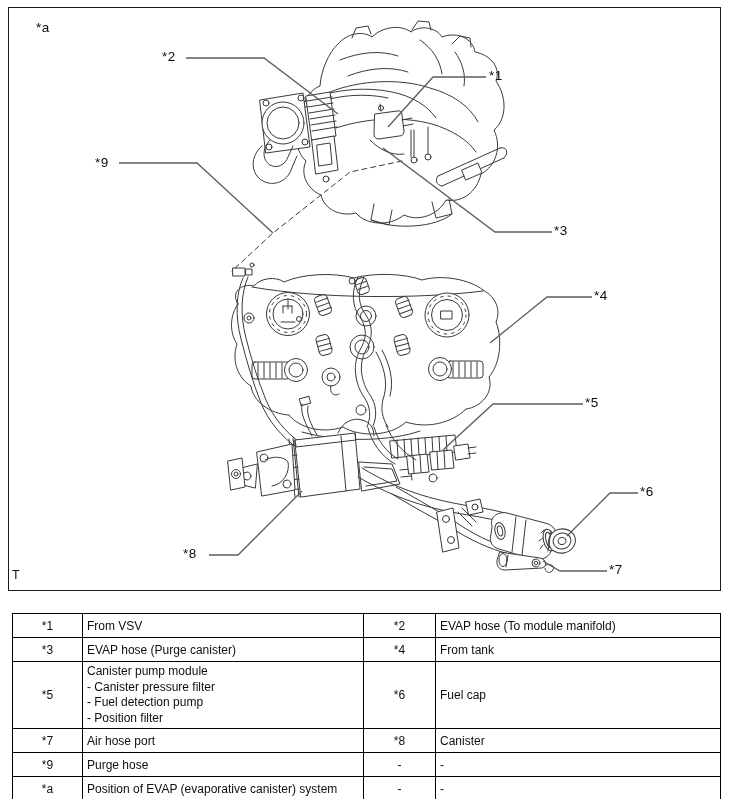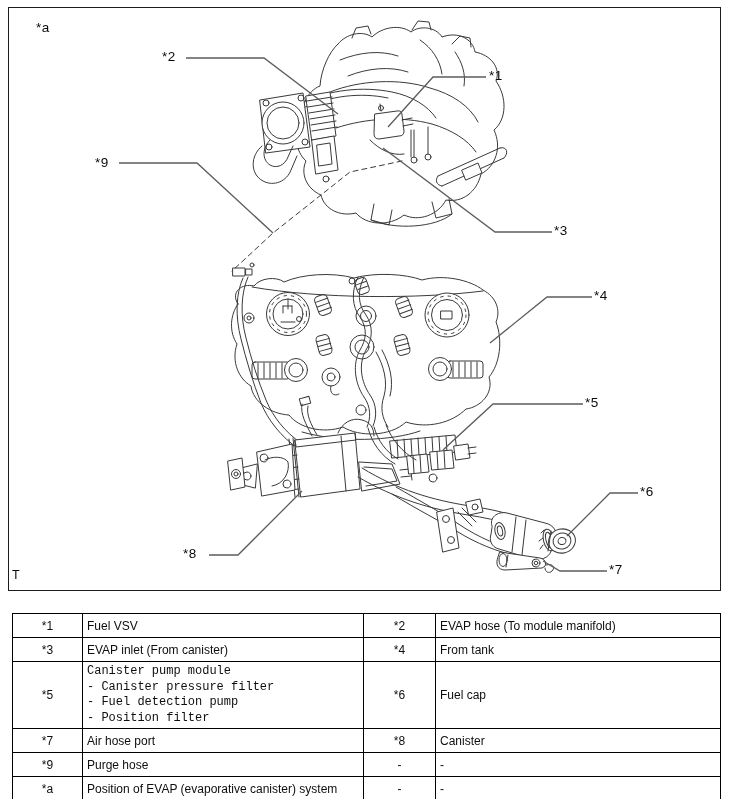--- a/index.html
+++ b/index.html
@@ -12,21 +12,21 @@
       line-height:14px;white-space:nowrap;}
   .view-code{position:absolute;font-size:12.5px;color:#0c0c0c;}
   
   table.legend{position:absolute;left:12px;top:613px;width:708px;
                border-collapse:collapse;table-layout:fixed;
                font-size:12px;color:#0e0e0e;}
   table.legend td{border:1.4px solid #000;vertical-align:middle;
                   padding:2px 4px;height:19px;background:#fff;}
   td.key{text-align:center;padding:2px 0;}
   td.desc{text-align:left;padding-left:9px;}
-  td.desc .ln{line-height:15.5px;font-family:Liberation Mono, monospace;}
+  td.desc .ln{line-height:15.5px;}
   .draw{stroke:#3a3a3a;stroke-width:1;fill:none;stroke-linecap:round;stroke-linejoin:round;}
   .leaders path{stroke:#5c5c5c;stroke-width:1.3;fill:none;}
 </style>
 </head>
 <body>
 
 <div class="page">
 
   <div class="frame"></div>
 
@@ -260,27 +260,27 @@
   <table class="legend">
     <colgroup>
       <col style="width:70px">
         <col style="width:281px">
         <col style="width:72px">
         <col style="width:285px">
     </colgroup>
     <tbody>
       <tr>
         <td class="key">*1</td>
-        <td class="desc">Fuel VSV</td>
+        <td class="desc">From VSV</td>
         <td class="key">*2</td>
         <td class="desc">EVAP hose (To module manifold)</td>
       </tr>
       <tr>
         <td class="key">*3</td>
-        <td class="desc">EVAP inlet (From canister)</td>
+        <td class="desc">EVAP hose (Purge canister)</td>
         <td class="key">*4</td>
         <td class="desc">From tank</td>
       </tr>
       <tr>
         <td class="key">*5</td>
         <td class="desc">
           <div class="ln">Canister pump module</div>
           <div class="ln">- Canister pressure filter</div>
           <div class="ln">- Fuel detection pump</div>
           <div class="ln">- Position filter</div>

